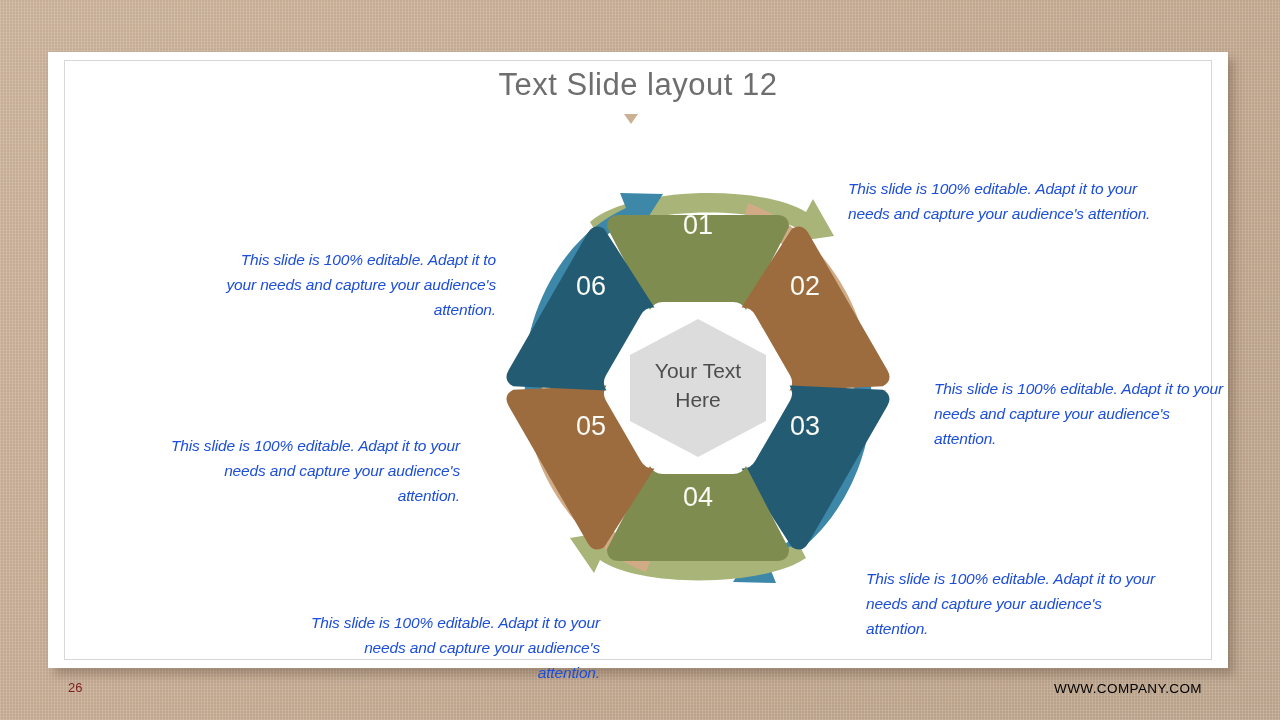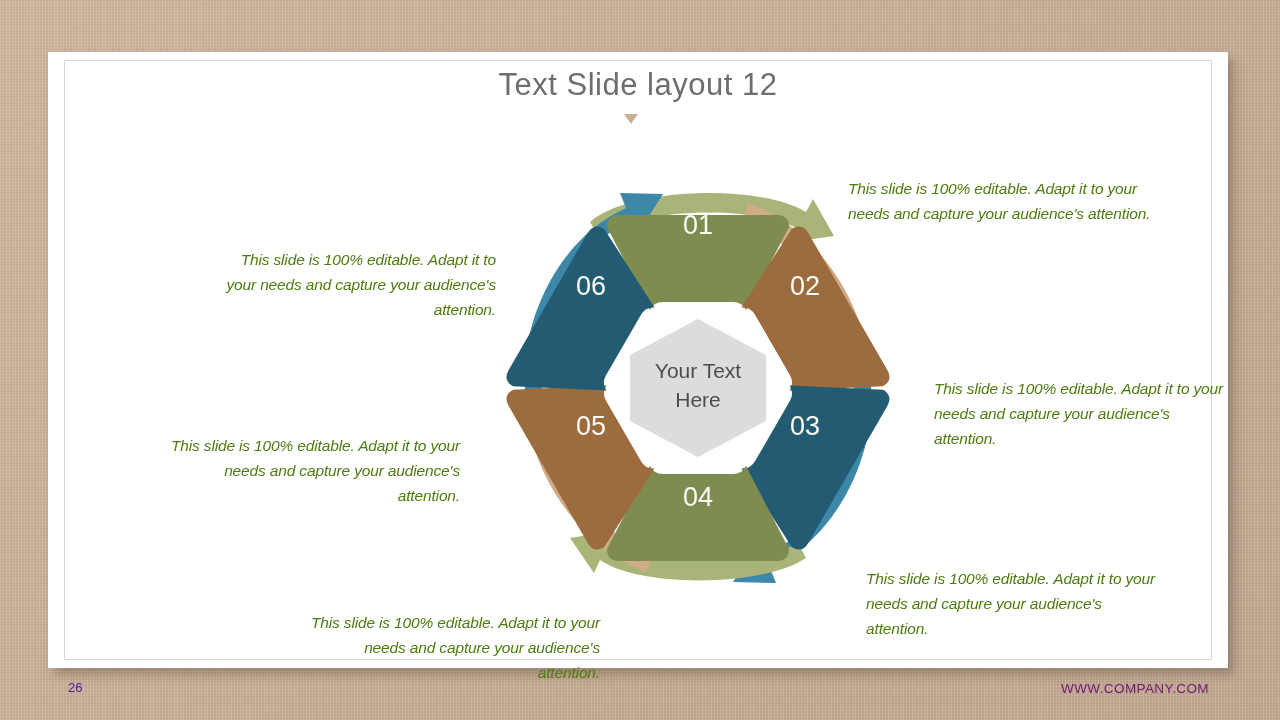--- a/index.html
+++ b/index.html
@@ -103,48 +103,48 @@
     font-family: "Liberation Sans", sans-serif;
     font-size: 21px;
     fill: #4d4d4d;
   }
 
   
   .callout {
     position: absolute;
     font-size: 15.5px;
     font-style: italic;
-    color: #4d7c0f;
+    color: #1d4ed8;
     line-height: 1.62;
     letter-spacing: -0.15px;
   }
   .callout.right { text-align: left; }
   .callout.left  { text-align: right; }
 
   .c1 { left: 800px; top: 124px;  width: 310px; }
   .c2 { left: 886px; top: 324px;  width: 300px; }
   .c3 { left: 818px; top: 514px;  width: 300px; }
   .c4 { left: 250px; top: 558px;  width: 302px; }
   .c5 { left: 112px; top: 381px;  width: 300px; }
   .c6 { left: 160px; top: 195px;  width: 288px; }
 
   
   .page-number {
     position: absolute;
     left: 68px;
     top: 680px;
     font-size: 13px;
-    color: #4c1d95;
+    color: #7f1d1d;
   }
   .footer-url {
     position: absolute;
-    right: 71px;
+    right: 78px;
     top: 681px;
     font-size: 13.5px;
-    color: #701a75;
+    color: #000000;
     letter-spacing: 0.4px;
   }
 </style>
 </head>
 <body>
 
 <div class="stage">
 
   <div class="slide-card">
     <div class="slide-inner-border"></div>

